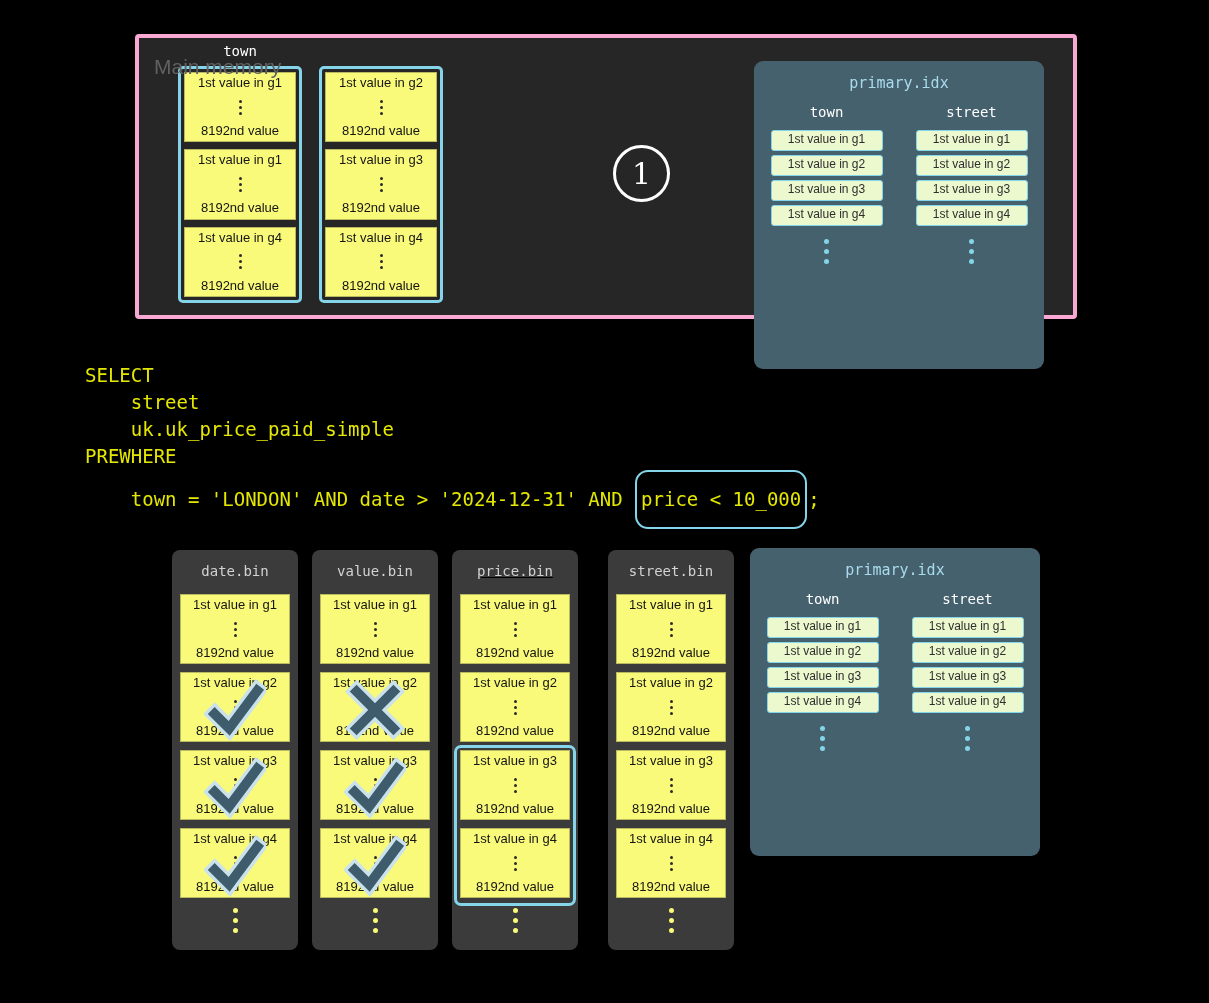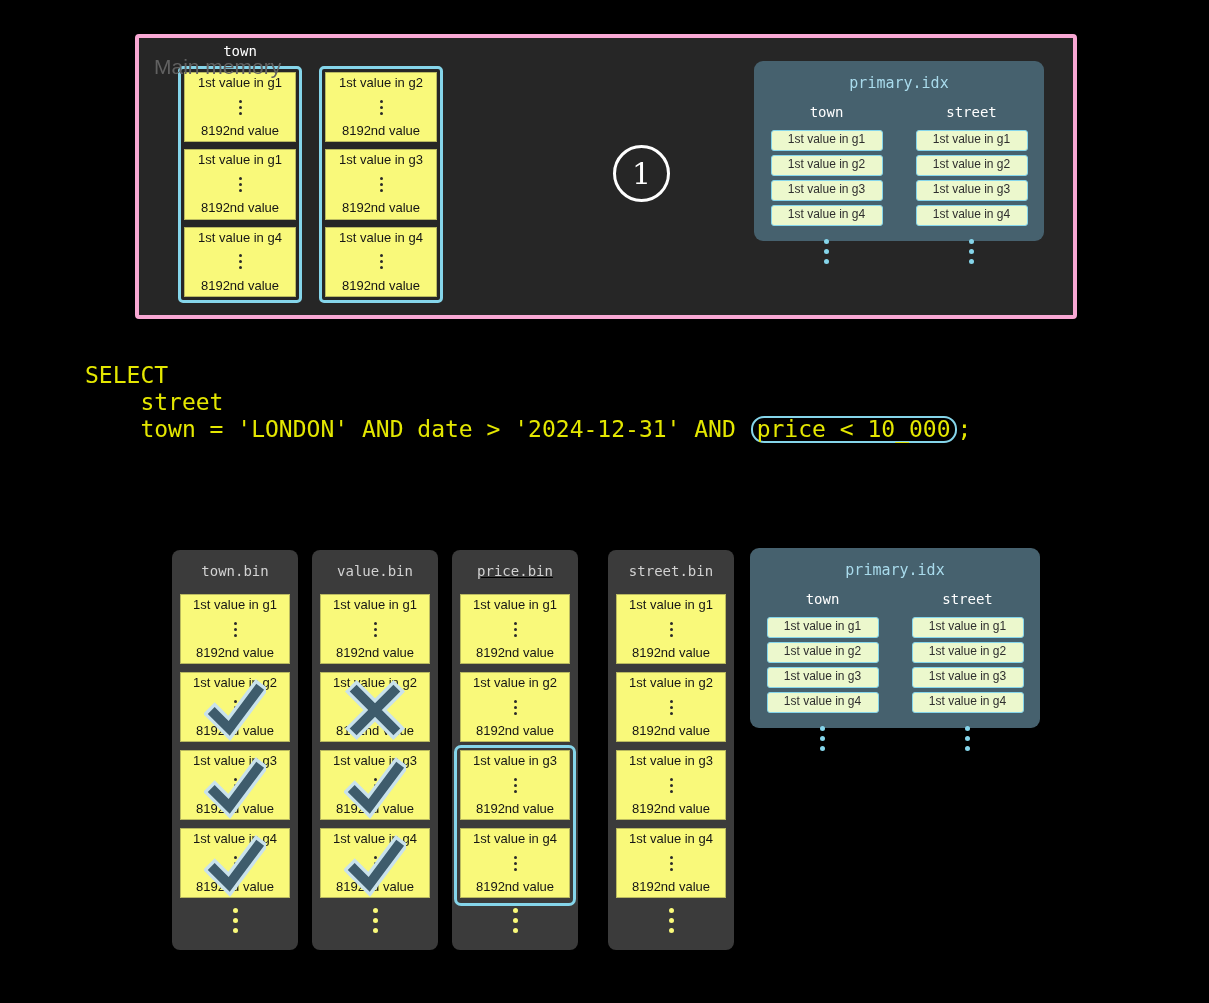--- a/index.html
+++ b/index.html
@@ -23,39 +23,39 @@
             padding:3px 2px; }
   .gtext { font-size:13px; color:#151515; line-height:1.1; white-space:nowrap; }
   .vdots { display:flex; flex-direction:column; gap:3px; }
   .vdots .dot { width:3px; height:3px; border-radius:50%; background:#2a2a2a; }
 
   .step-circle { position:absolute; left:474px; top:107px; width:57px; height:57px; border:3px solid #fff;
                  border-radius:50%; color:#fff; display:flex; align-items:center; justify-content:center;
                  font-family:"DejaVu Serif",serif; font-size:30px; z-index:2; }
 
   
-  .pidx { position:absolute; width:290px; height:180px; background:var(--index-panel,#46616e); border-radius:9px; }
+  .pidx { position:absolute; width:290px; height:308px; background:var(--index-panel,#46616e); border-radius:9px; }
   #pidx-top { left:615px; top:23px; }
   #pidx-bottom { left:750px; top:548px; }
   .pidx-title { margin-top:13px; text-align:center; font-family:"DejaVu Sans Mono",monospace;
                 font-size:15px; color:#a9dbec; }
   .pidx-cols { display:flex; margin-top:12px; }
   .pidx-col { flex:1; display:flex; flex-direction:column; align-items:center; }
   .pidx-header { font-family:"DejaVu Sans Mono",monospace; font-size:14px; color:#fff; margin-bottom:10px; }
   .pill { width:112px; height:21px; margin-bottom:4px; background:var(--index-pill,#ecf8cd);
           border:1.5px solid var(--accent-cyan,#85d5ea); border-radius:3px; font-size:12px; color:#2e2e2e;
           text-align:center; line-height:17px; }
   .pidx-dots { margin-top:9px; display:flex; flex-direction:column; align-items:center; gap:5px; }
   .pidx-dots .dot { width:5px; height:5px; border-radius:50%; background:var(--accent-cyan,#85d5ea); }
 
   
-  .sql { position:absolute; left:85px; top:362px; font-family:"DejaVu Sans Mono",monospace; font-size:23px;
+  .sql { position:absolute; left:85px; top:362px; font-family:"DejaVu Sans Mono",monospace; font-size:19px;
          line-height:27px; color:var(--sql-yellow,#e4e700); white-space:pre; z-index:1; }
   .sql .hl { display:inline-block; border:2px solid var(--accent-cyan,#85d5ea); border-radius:13px;
-             padding:0 4px; line-height:23px; margin:0 1px; }
+             padding:16px 4px; line-height:23px; margin:0 1px; }
 
   
   .bin { position:absolute; top:550px; width:126px; height:400px; background:var(--bin-panel,#3b3b3b);
          border-radius:8px; }
   .bin-title { margin-top:13px; text-align:center; font-family:"DejaVu Sans Mono",monospace;
                font-size:14px; color:#d2d2d2; }
   .bin-blocks { position:absolute; left:8px; top:44px; width:110px; display:flex; flex-direction:column; gap:8px; }
   .bin .gblock { height:70px; flex:none; }
   .mark { position:absolute; left:50%; top:54%; transform:translate(-50%,-50%); width:62px; height:62px; z-index:4; }
   .bin-highlight { position:absolute; left:2px; top:195px; width:122px; height:161px;
@@ -157,25 +157,25 @@
             <div class="pidx-dots">
               <span class="dot"></span>
               <span class="dot"></span>
               <span class="dot"></span>
             </div>
           </div>
         </div>
       </div>
   </div>
 
-  <div class="sql" id="sql"><div class="sql-line">SELECT</div><div class="sql-line">    street</div><div class="sql-line"><span>    town = 'LONDON' AND date &gt; '2024-12-31' AND </span><span class="hl">price &lt; 10_000</span><span>;</span></div></div>
+  <div class="sql" id="sql"><div class="sql-line">SELECT</div><div class="sql-line">    street</div><div class="sql-line">    uk.uk_price_paid_simple</div><div class="sql-line">PREWHERE</div><div class="sql-line"><span>    town = 'LONDON' AND date &gt; '2024-12-31' AND </span><span class="hl">price &lt; 10_000</span><span>;</span></div></div>
 
   <div id="bins">
       <div class="bin" style="left: 172px;">
-        <div class="bin-title">town.bin</div>
+        <div class="bin-title">date.bin</div>
         <div class="bin-blocks">
           <div class="gblock">
             <div class="gtext">1st value in g1</div>
             <div class="vdots">
               <span class="dot"></span>
               <span class="dot"></span>
               <span class="dot"></span>
             </div>
             <div class="gtext">8192nd value</div>
           </div>

